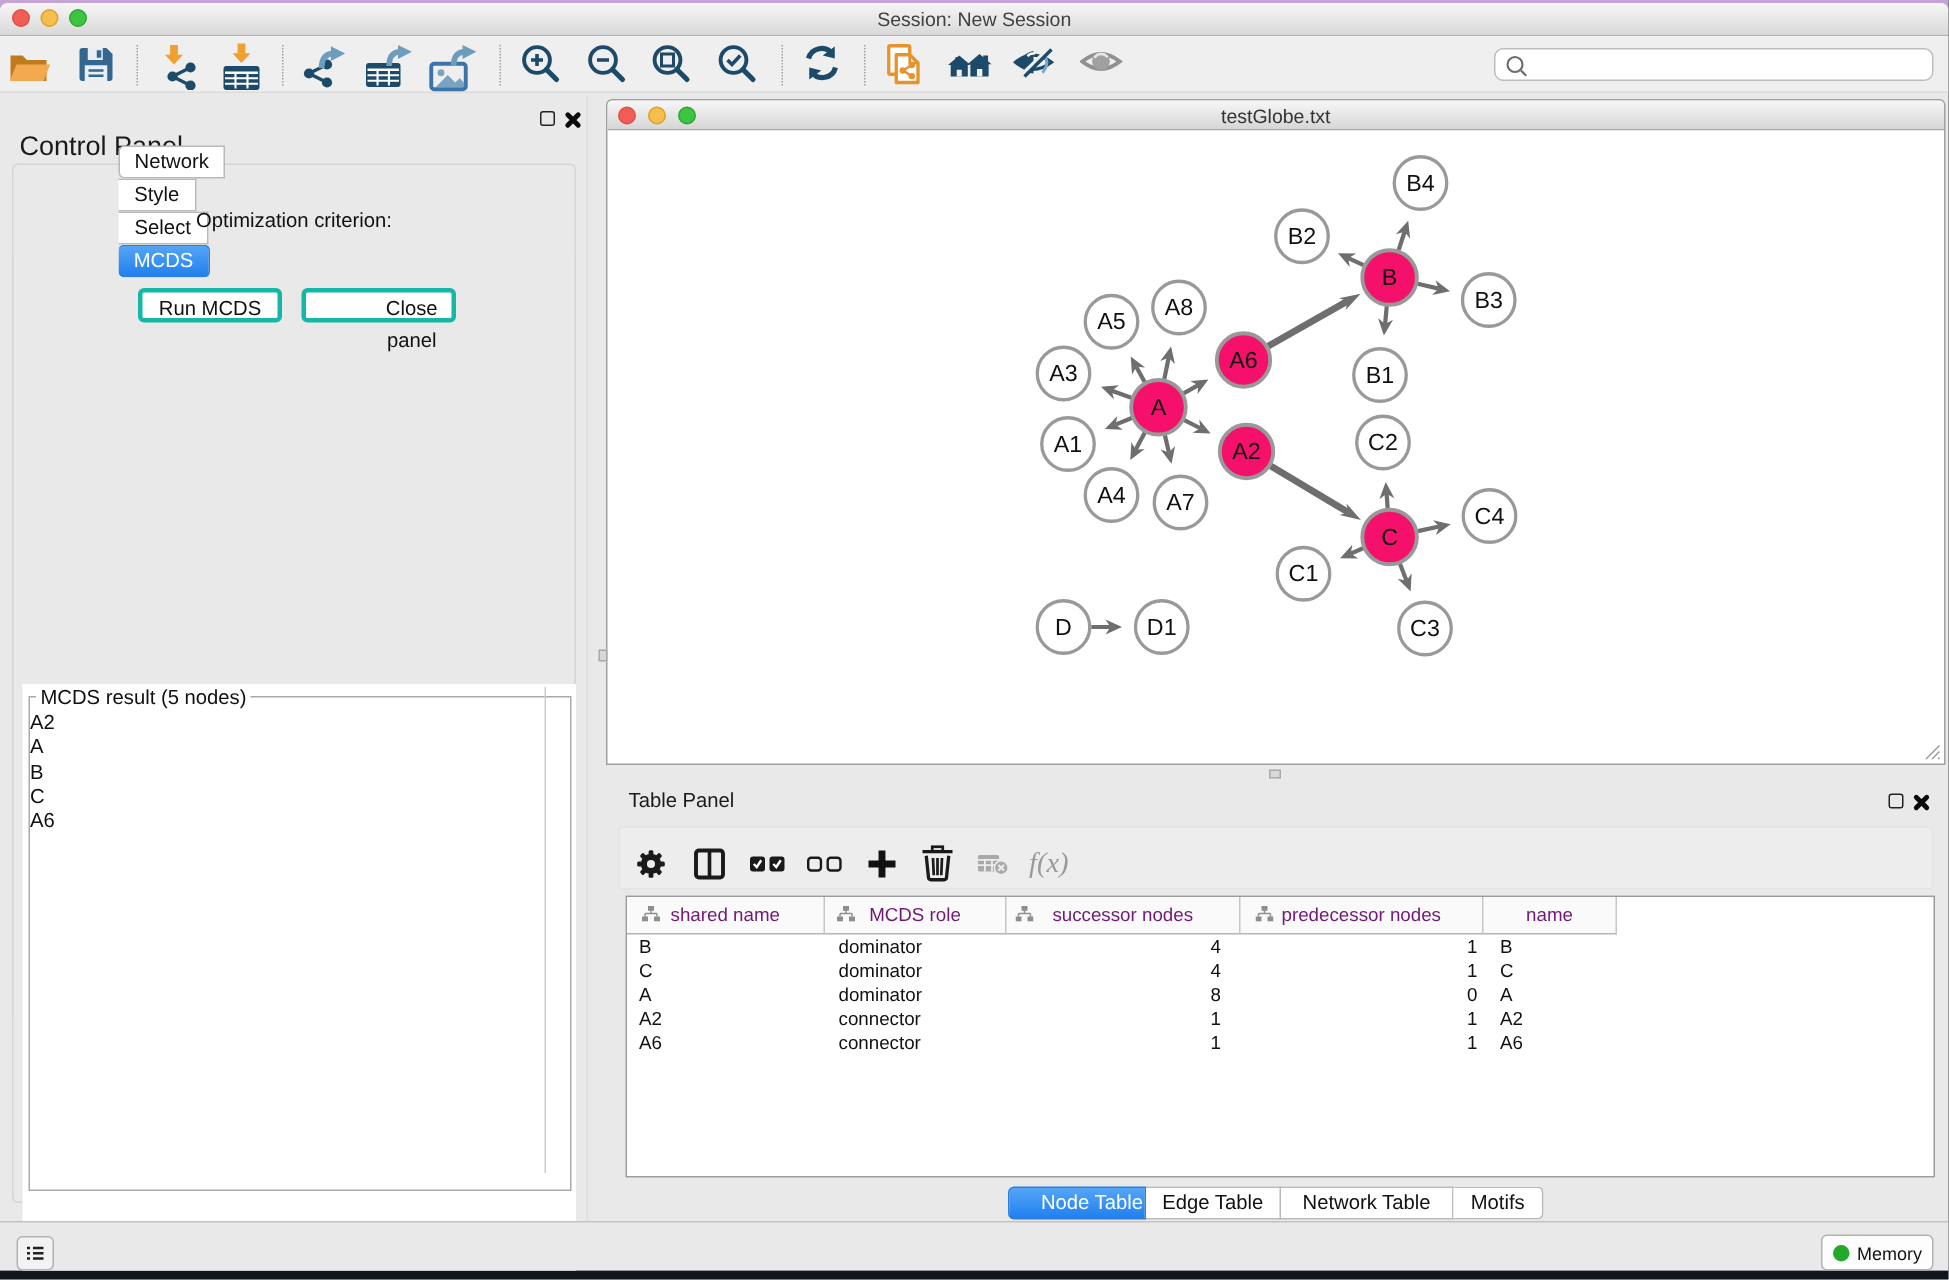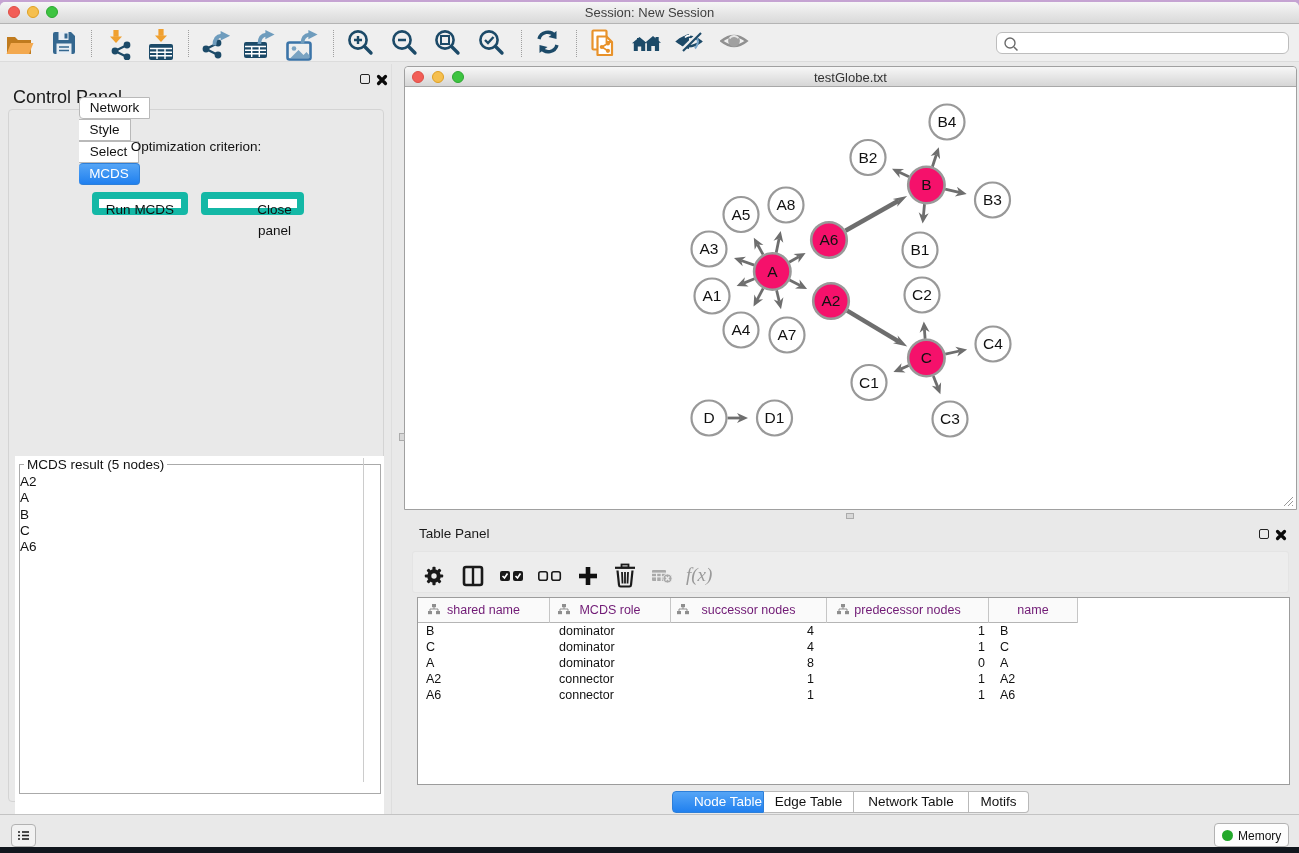--- a/index.html
+++ b/index.html
@@ -30,21 +30,21 @@
   .cp-box { position:absolute; left:8px; top:107px; width:376px; height:693px; border:1px solid #d4d4d4; border-radius:4px; }
   .tabs { position:absolute; display:flex; }
   .tab { height:22px; background:#fff; border:1px solid #b9b9b9; border-left:none; font-size:13.5px; color:#111; text-align:center; line-height:20px; }
   .tab.first { border-left:1px solid #b9b9b9; border-radius:4px 0 0 4px; }
   .tab.last { border-radius:0 4px 4px 0; }
   .tab.sel { background:linear-gradient(#55a5f6,#2080ef); color:#fff; border-color:#2d7fd9; border-radius:4px; }
   .optlabel { position:absolute; left:0; top:137px; width:392px; text-align:center; font-size:13.5px; color:#111; }
   .combo { position:absolute; left:43px; top:157px; width:312px; height:23px; background:#fff; border:1px solid #b3b3b3; border-radius:4px; font-size:13.5px; color:#111; }
   .combo .ctext { position:absolute; left:12px; top:3px; }
   .combo .step { position:absolute; right:-1px; top:-1px; width:19px; height:23px; background:linear-gradient(#5ba8f7,#1f7df0); border-radius:0 4px 4px 0; }
-  .pbtn { position:absolute; height:23px; background:#fff; border:7px solid #14b8a6; border-radius:4px; font-size:13.5px; color:#111; text-align:center; line-height:21px; }
+  .pbtn { position:absolute; height:23px; background:#fff; border:3px solid #14b8a6; border-radius:4px; font-size:13.5px; color:#111; text-align:center; line-height:21px; }
   .result-wrap { position:absolute; left:15px; top:454px; width:369px; height:425px; background:#fff; }
   .result-fs { position:absolute; left:4px; top:8px; width:362px; height:330px; border:1px solid #aaa; }
   .result-legend { position:absolute; left:4px; top:-8px; background:#fff; padding:0 3px; font-size:13.5px; color:#111; }
   .result-list { position:absolute; left:5px; top:18px; font-size:13.5px; color:#111; line-height:16.3px; }
   .result-scroll { position:absolute; right:20px; top:2px; width:1px; height:324px; background:#ccc; }
 
   
   .netwin { position:absolute; left:404px; top:64px; width:893px; height:444px; background:#fff; border:1px solid #a0a0a0; border-radius:4px 4px 0 0; }
   .net-title { position:absolute; top:0; left:0; width:100%; height:20px; background:linear-gradient(#f7f7f7,#d6d6d6); border-bottom:1px solid #a8a8a8; border-radius:4px 4px 0 0; }
   .net-title .t { position:absolute; top:3px; width:100%; text-align:center; font-size:13px; color:#333; }

